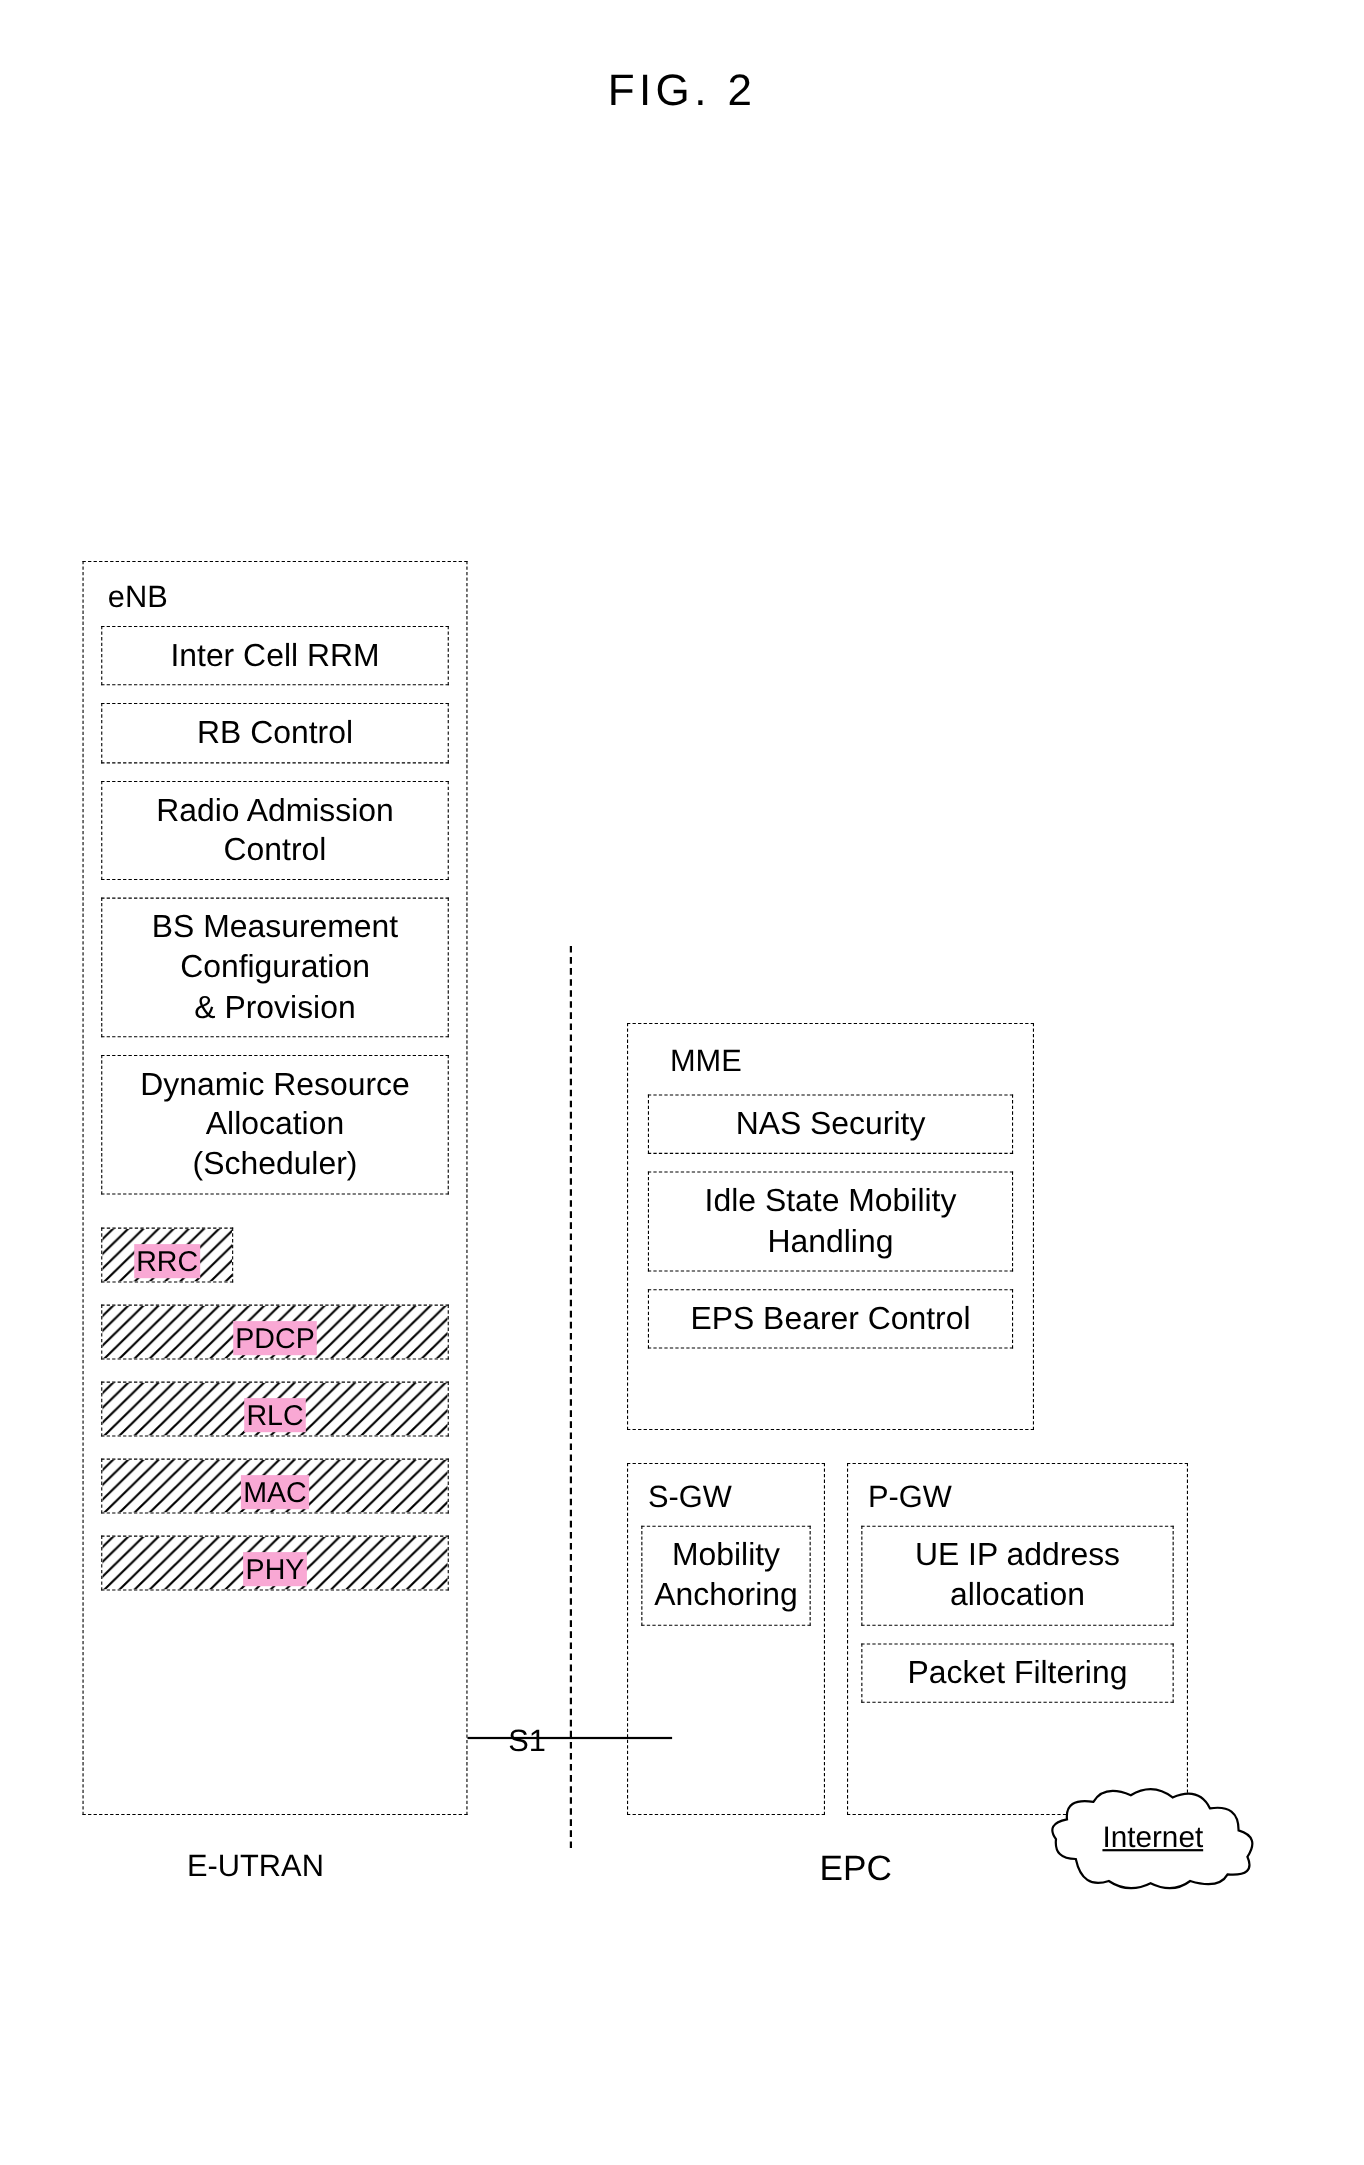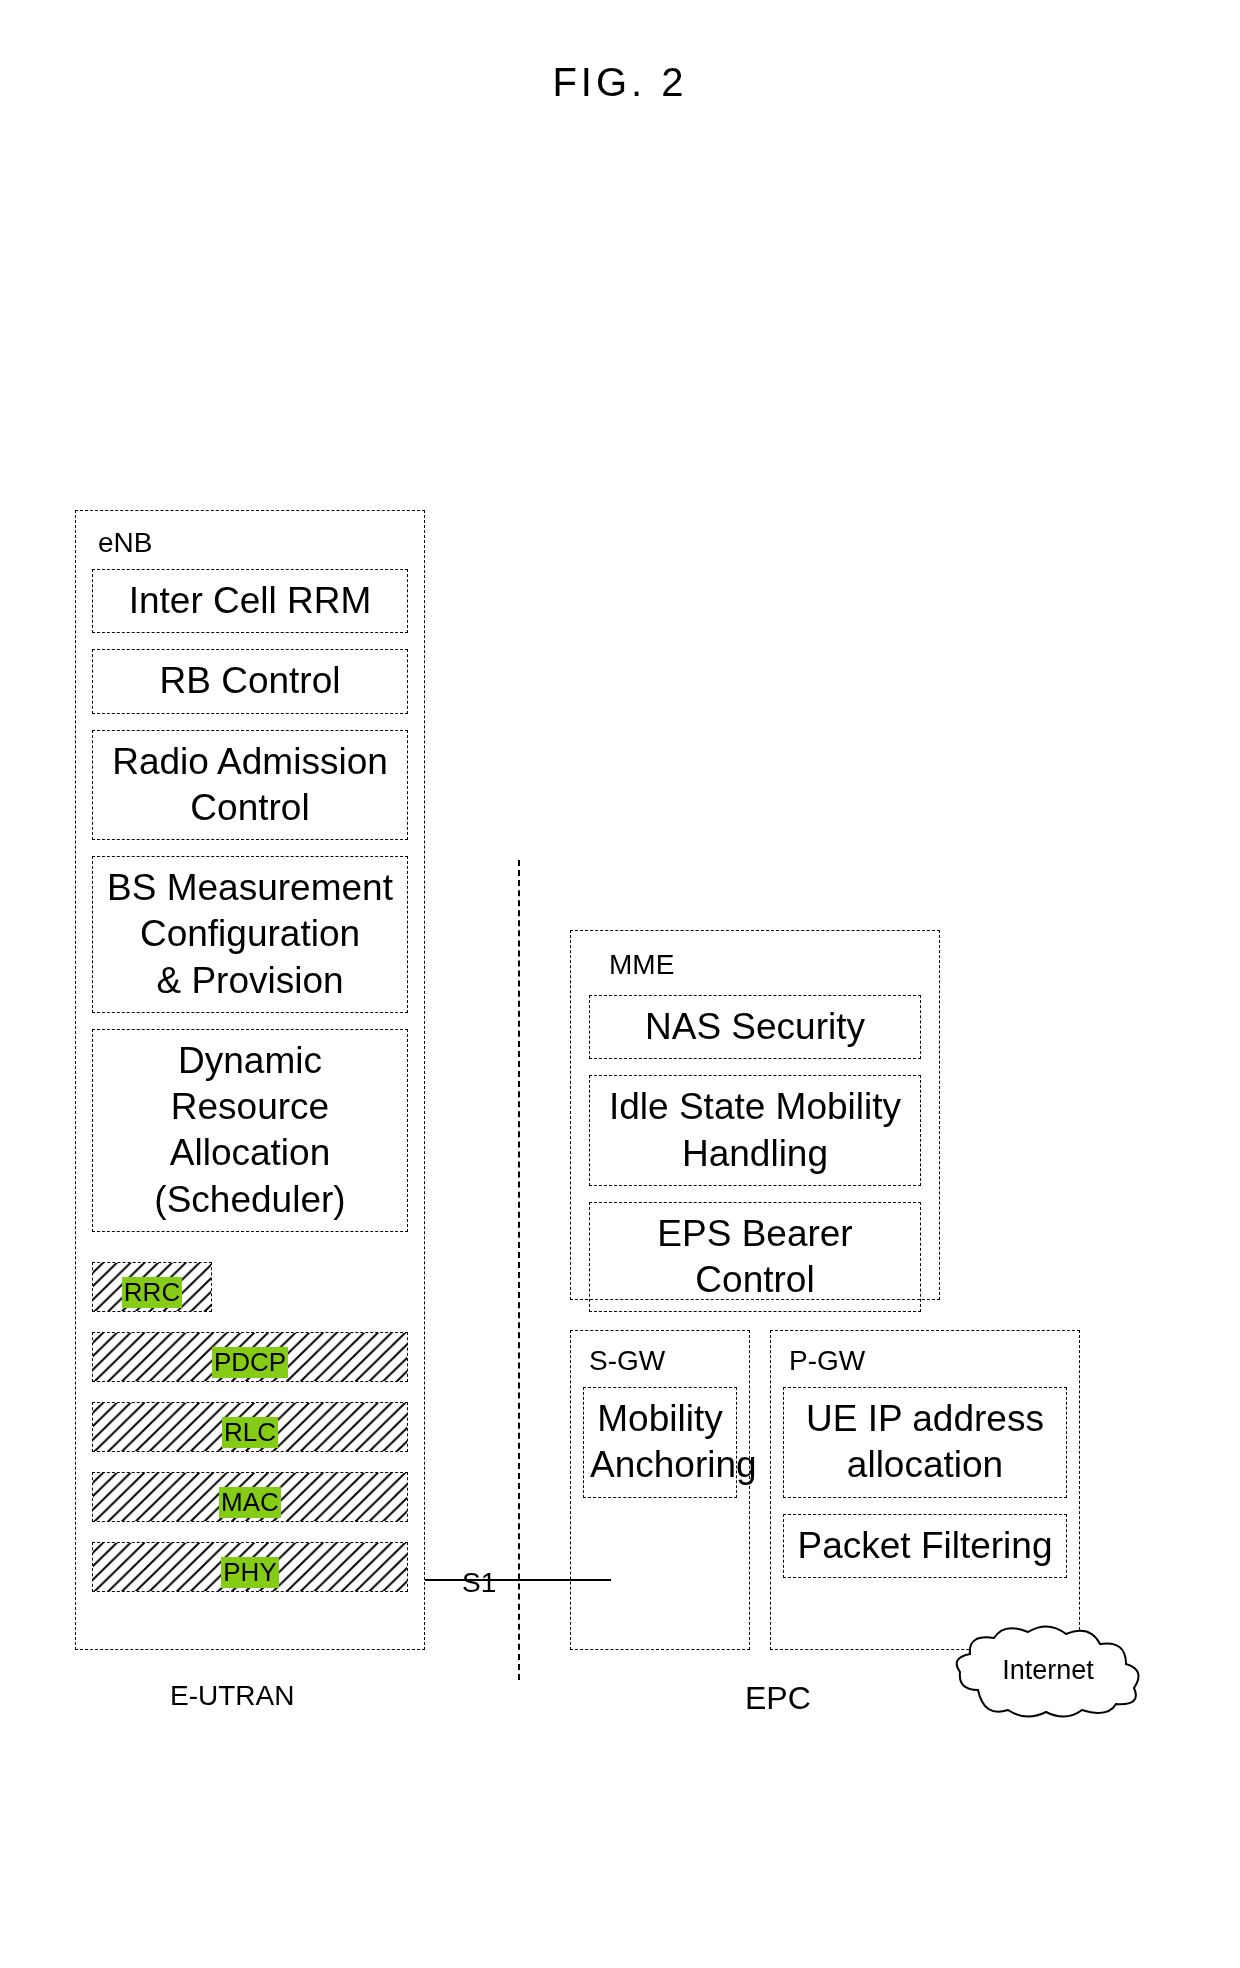--- a/index.html
+++ b/index.html
@@ -37,39 +37,39 @@
     border: 1px dashed #000;
     padding: 14px 16px 20px 16px;
   }
   .enb-title {
     font-size: 28px;
     padding: 2px 6px 10px 6px;
   }
   .fn-box {
     border: 1px dashed #000;
     text-align: center;
-    font-size: 37px;
+    font-size: 29px;
     line-height: 1.25;
     padding: 8px 6px;
     margin-bottom: 16px;
   }
   .stack-row { margin-top: 30px; }
   .hatched {
     border: 1px dashed #000;
     height: 50px;
     margin-bottom: 20px;
     position: relative;
     display: flex;
     align-items: center;
     justify-content: center;
     font-size: 26px;
   }
   .hatched.narrow { width: 120px; }
   .hatched svg { position: absolute; inset: 0; width: 100%; height: 100%; }
-  .hatched span { position: relative; background: #84cc16; padding: 0 2px; margin-top: 12px; }
+  .hatched span { position: relative; background: #f9a8d4; padding: 0 2px; margin-top: 12px; }
 
   
   .divider {
     position: absolute;
     left: 518px;
     top: 860px;
     width: 0;
     height: 820px;
     border-left: 2px dashed #000;
   }
@@ -138,21 +138,21 @@
     position: absolute;
     left: 958px;
     top: 1630px;
     width: 180px;
     height: 80px;
     text-align: center;
     font-size: 27px;
     line-height: 80px;
   }
   .internet svg { position: absolute; inset: -10px -10px -10px -10px; width: 200px; height: 100px; }
-  .internet span { position: relative; }
+  .internet span { position: relative; text-decoration: underline; }
 </style>
 </head>
 <body>
 
 <div class="page">
 
   <div class="fig-title">FIG. 2</div>
 
   <div class="enb">
     <div class="enb-title">eNB</div>

